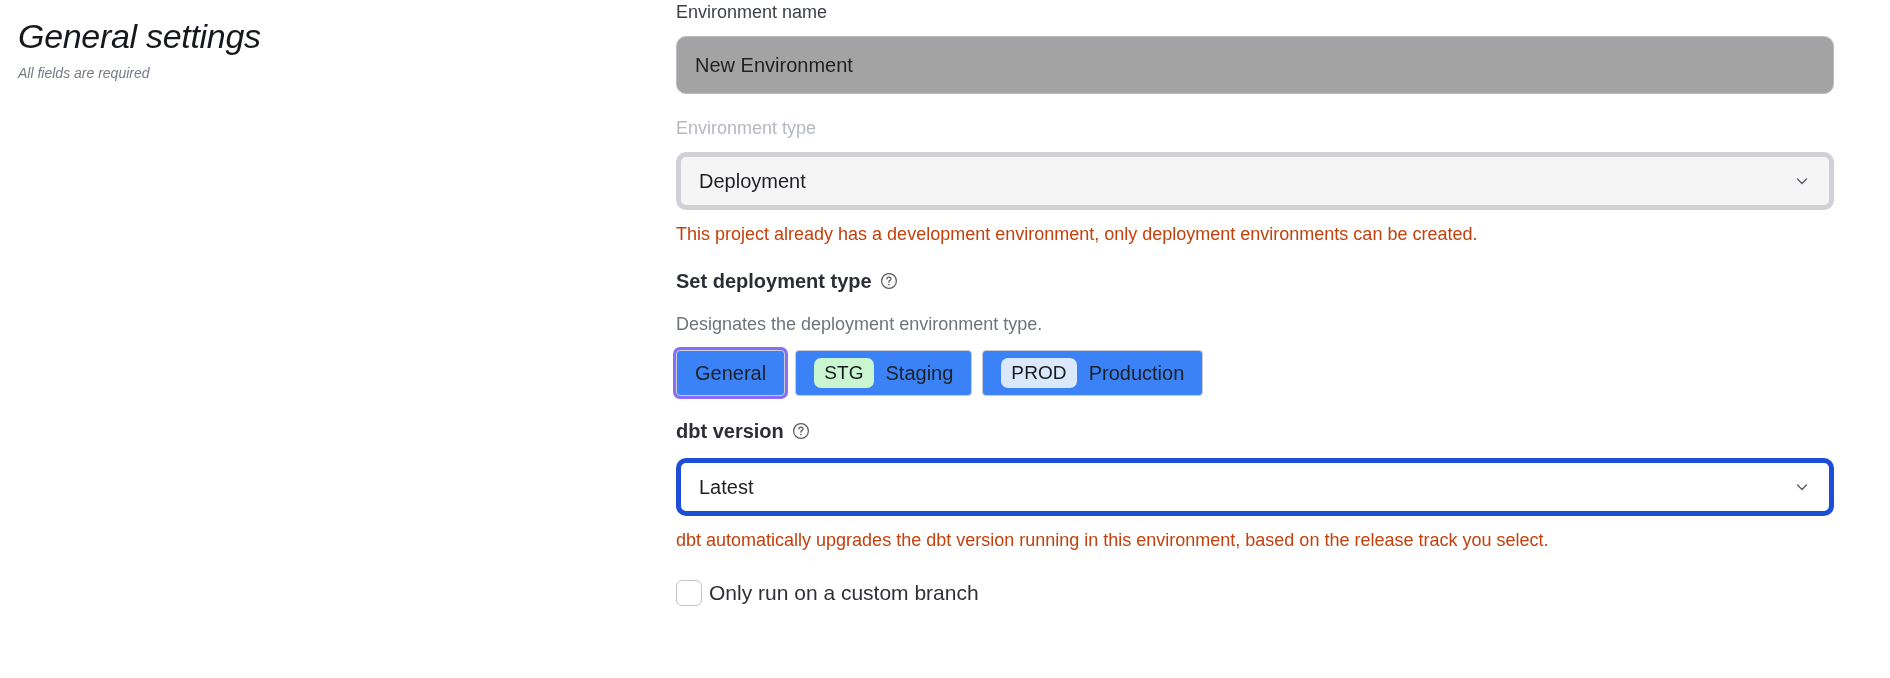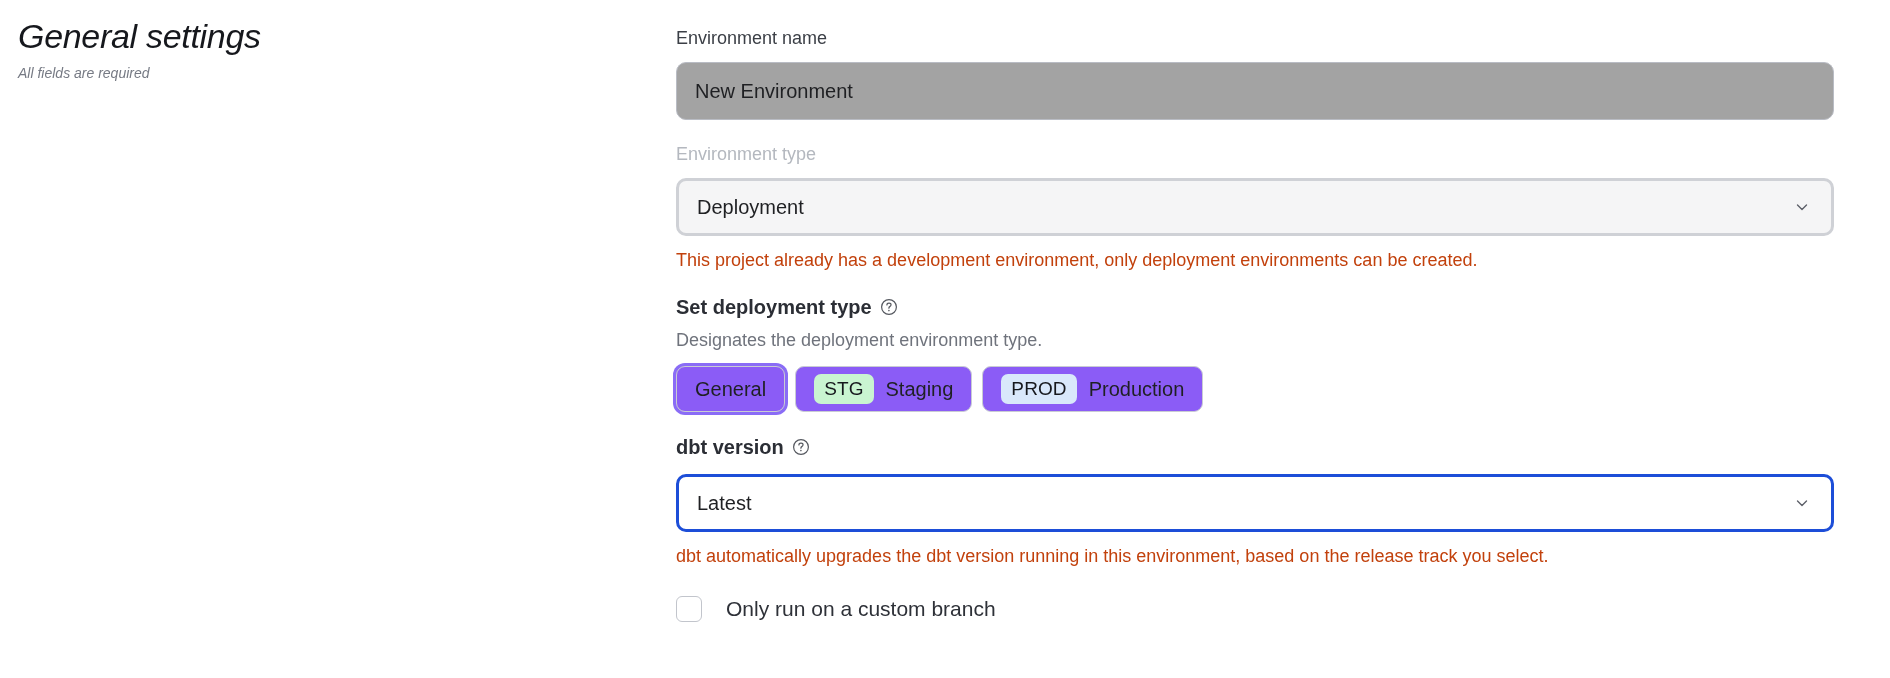--- a/index.html
+++ b/index.html
@@ -43,21 +43,20 @@
     font-size: 14px;
     line-height: 26px;
     color: #767a84;
     margin: 2px 0 0 0;
     font-weight: 400;
   }
 
   
   .right-col {
     flex: 1 1 auto;
-    padding-top: 26px;
     padding-right: 32px;
     max-width: 1190px;
   }
 
   .field-label {
     font-size: 18px;
     line-height: 24px;
     color: #3b3f46;
     font-weight: 400;
     margin-bottom: 12px;
@@ -84,21 +83,21 @@
 
   .select-wrap {
     position: relative;
     width: 100%;
   }
   .select-box {
     display: flex;
     align-items: center;
     width: 100%;
     height: 58px;
-    border: 3px solid #1d4ed8;
+    border: 5px solid #1d4ed8;
     border-radius: 10px;
     background: #ffffff;
     font-size: 20px;
     color: #1f2023;
     padding: 0 46px 0 18px;
     cursor: pointer;
     user-select: none;
   }
   .select-box.disabled-look {
     background: #f5f5f6;
@@ -146,40 +145,40 @@
     align-items: center;
     justify-content: center;
     cursor: pointer;
   }
   .help-icon svg { display: block; }
 
   .section-desc {
     font-size: 18px;
     line-height: 24px;
     color: #6f737c;
-    margin-top: 8px;
+    margin-top: 18px;
   }
 
   
   .choice-row {
     display: flex;
     align-items: center;
     gap: 10px;
     margin-top: 14px;
   }
   .choice {
     position: relative;
     display: inline-flex;
     align-items: center;
     gap: 12px;
     height: 46px;
     padding: 0 18px;
     border: 1px solid #c9ccd3;
-    border-radius: 9px;
-    background: #8b5cf6;
+    border-radius: 4px;
+    background: #3b82f6;
     font-size: 20px;
     color: #1f2023;
     cursor: pointer;
     user-select: none;
     white-space: nowrap;
   }
   .choice.focused {
     box-shadow: 0 0 0 3px #8a6cf6;
   }
   .choice .choice-label { line-height: 1; }
@@ -195,21 +194,21 @@
     color: #16181d;
     letter-spacing: 0.1px;
   }
   .badge.stg { background: #c9f5d1; }
   .badge.prod { background: #d9e8fb; }
 
   
   .checkbox-row {
     display: flex;
     align-items: center;
-    gap: 24px;
+    gap: 7px;
     margin-top: 28px;
   }
   .checkbox {
     width: 26px;
     height: 26px;
     border: 1px solid #c2c5cc;
     border-radius: 6px;
     background: #ffffff;
     flex: 0 0 26px;
     cursor: pointer;

